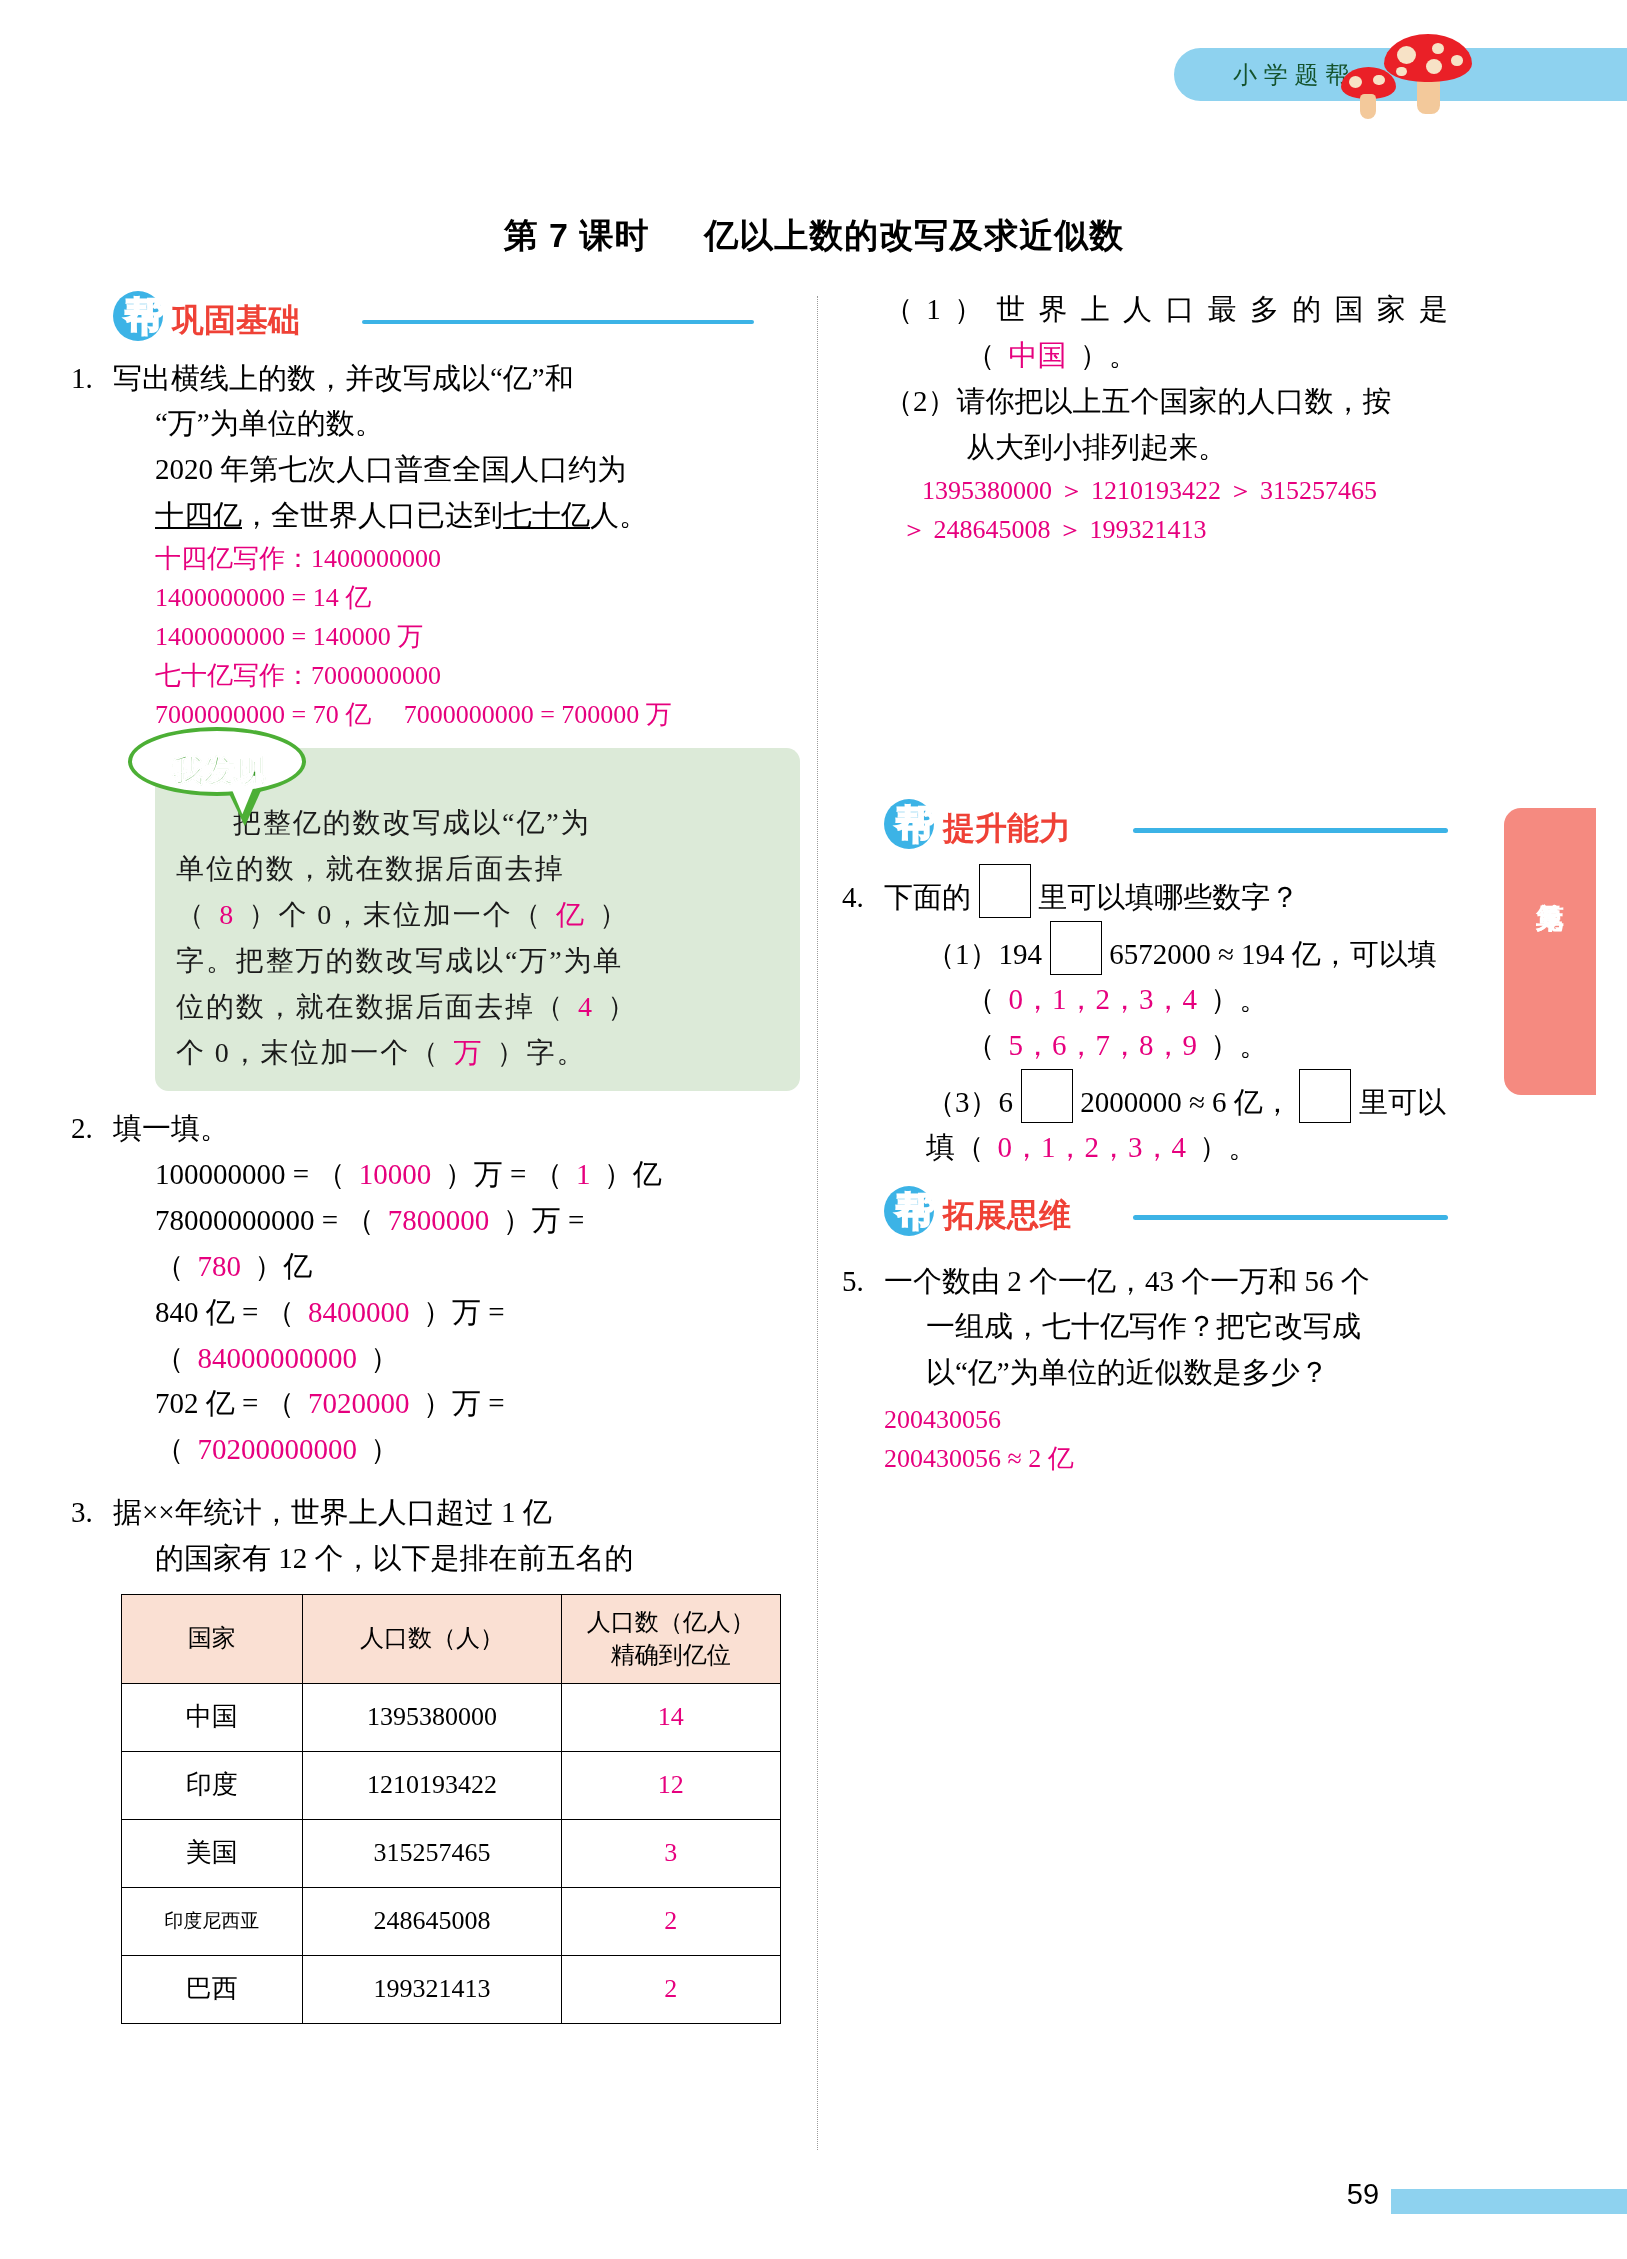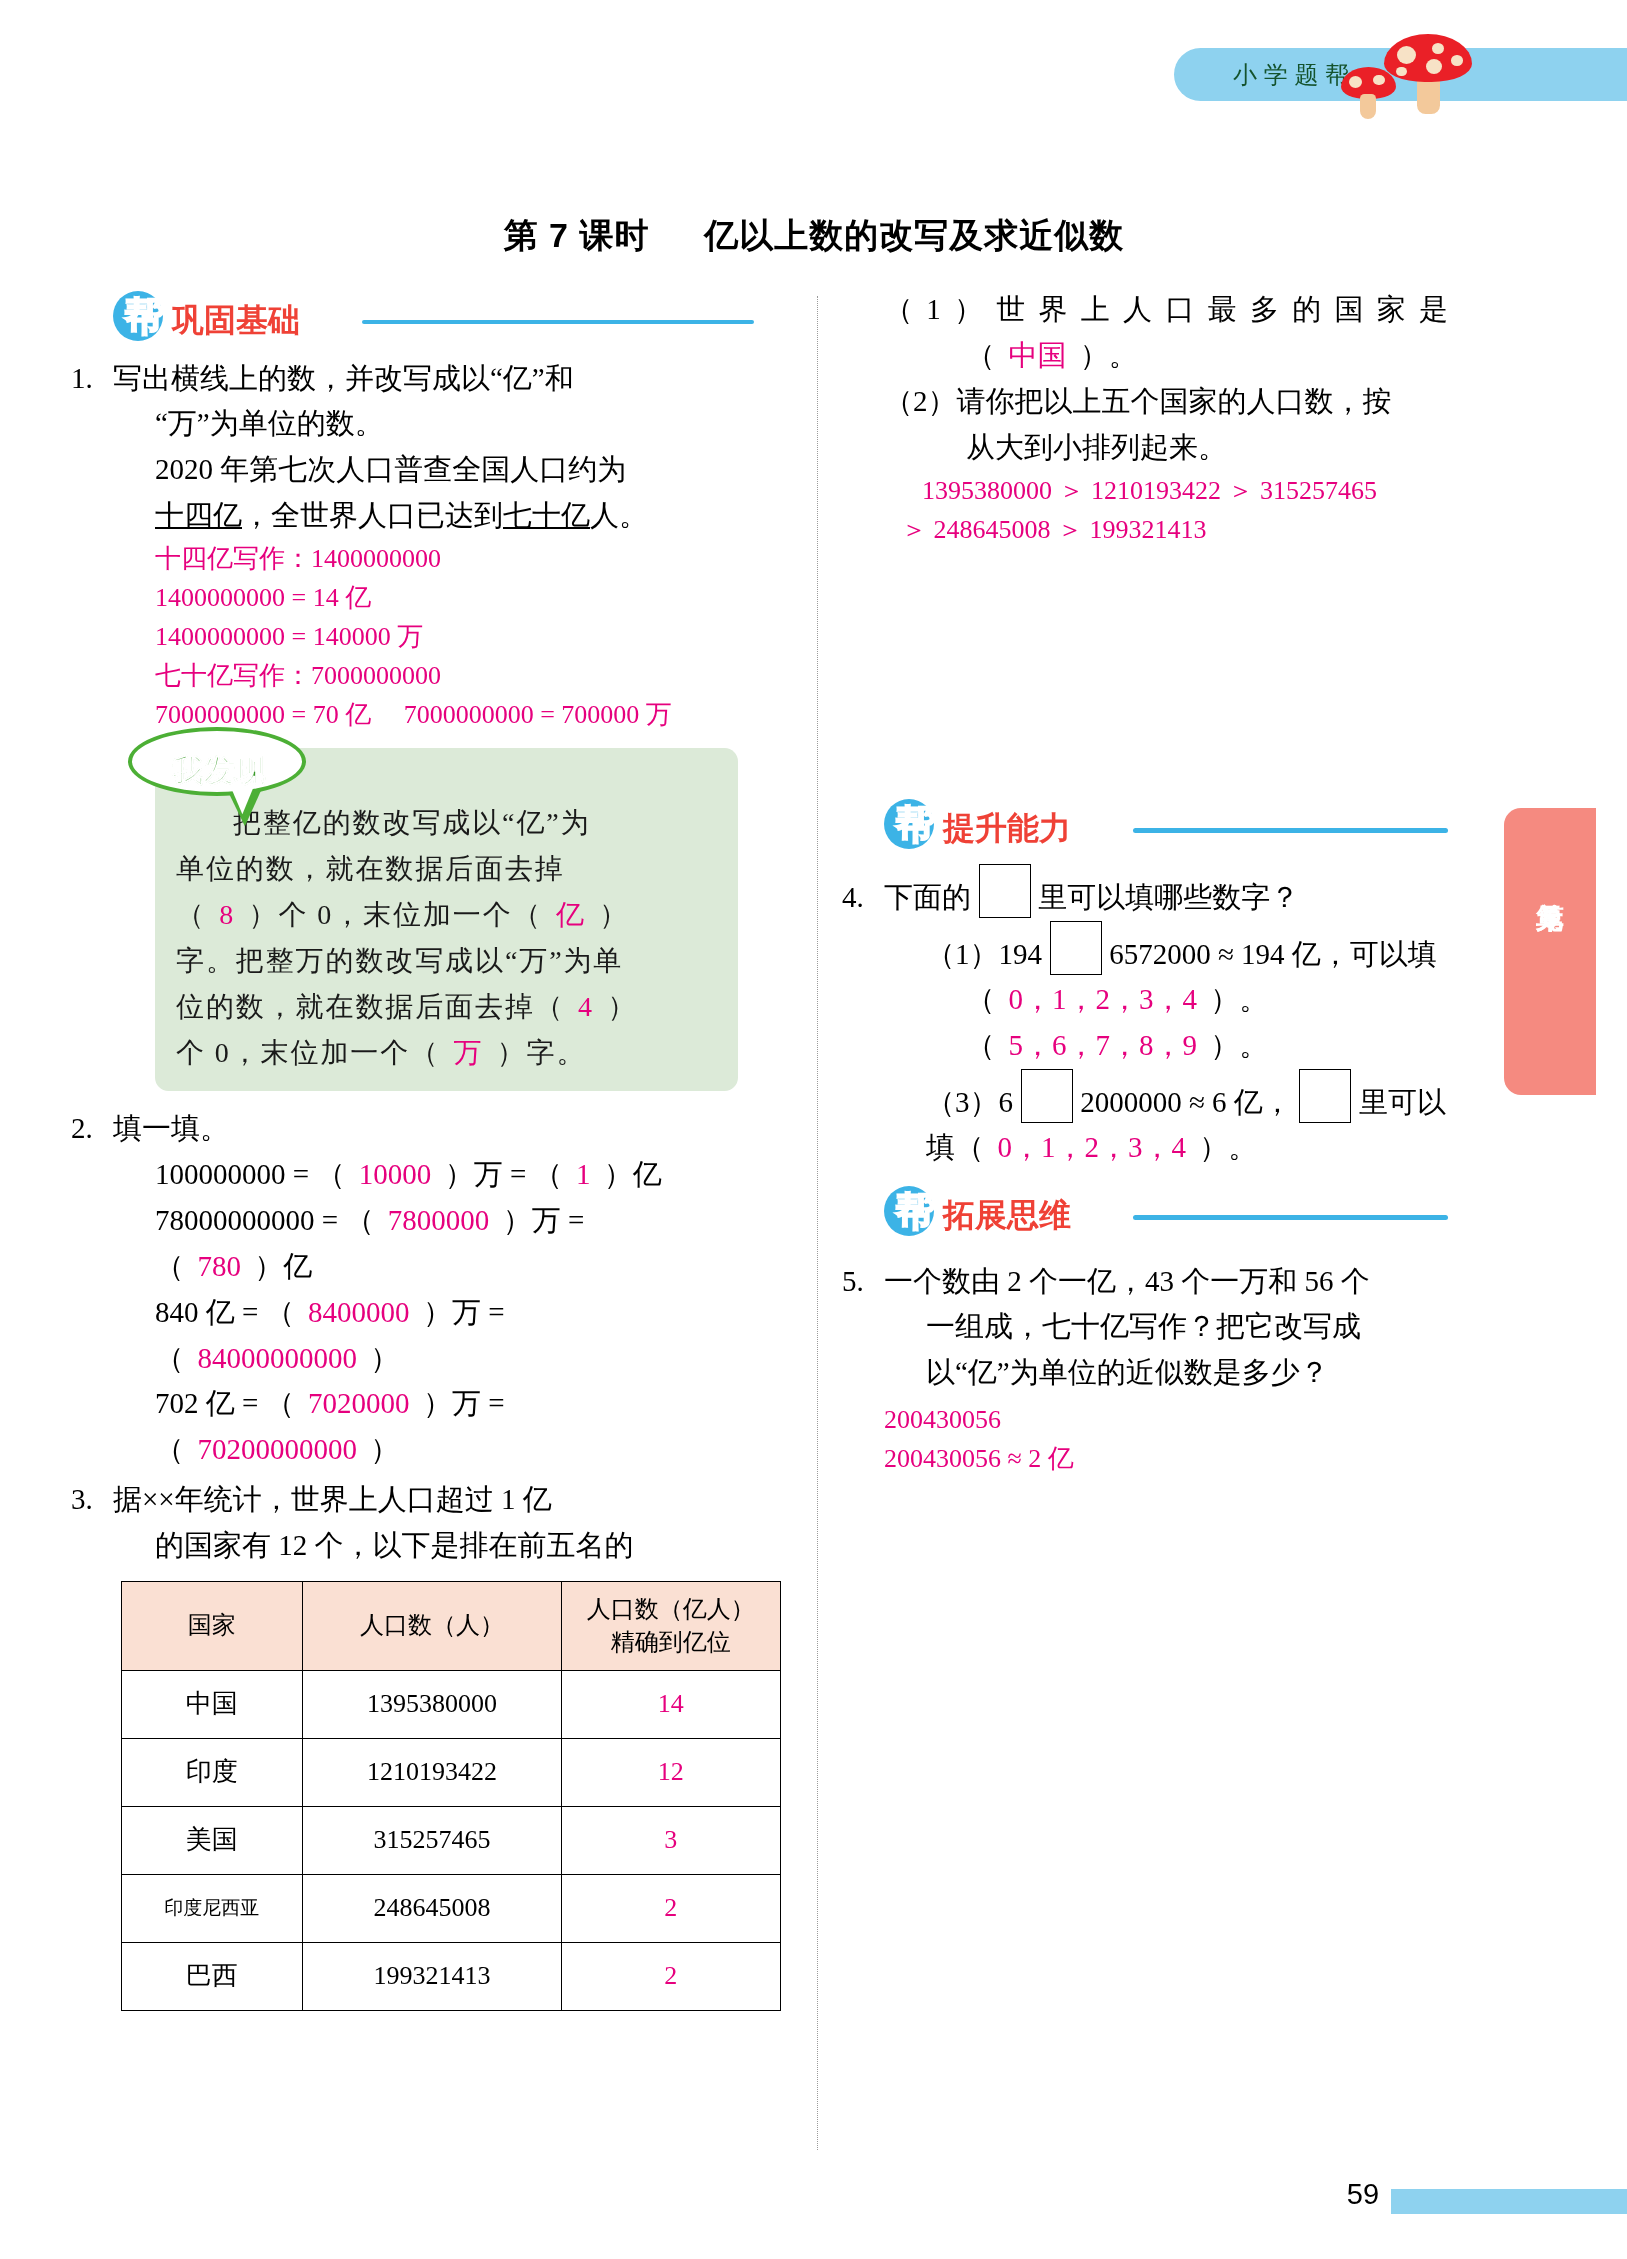--- a/index.html
+++ b/index.html
@@ -85,21 +85,21 @@
   .hang{padding-left:42px;text-indent:-42px;}
   .hang2{padding-left:42px;}
   .just{text-align:justify;text-align-last:justify;}
   .ul{text-decoration:underline;}
   .ans{color:#e6007e;}
   .ans-line{color:#e6007e;font-size:26px;line-height:39px;}
   .sp{display:inline-block;width:13.4px;}
 
   
   .discover{
-    position:relative;margin:13.4px 0 7.6px 42px;width:583px;
+    position:relative;margin:13.4px 0 7.6px 42px;width:645px;
     background:#dcead8;border-radius:13.4px;padding:52px 21px 15.3px 21px;
     box-sizing:border-box;
   }
   .bubble{
     position:absolute;left:-27px;top:-21px;width:178px;height:69px;
     border:4.8px solid #4caf35;border-radius:50%;background:#ffffff;
     box-sizing:border-box;
   }
   .bubble-tail{
     position:absolute;left:75px;top:42px;width:0;height:0;
@@ -255,21 +255,21 @@
         <span>（</span><span class="sp"></span><span class="ans">84000000000</span><span class="sp"></span><span>）</span>
       </div>
       <div class="blk hang2">
         <span>702 亿 = （</span><span class="sp"></span><span class="ans">7020000</span><span class="sp"></span><span>）万 =</span>
       </div>
       <div class="blk hang2">
         <span>（</span><span class="sp"></span><span class="ans">70200000000</span><span class="sp"></span><span>）</span>
       </div>
     </div>
 
-    <div class="q" style="margin-top:6px;">
+    <div class="q" style="margin-top:19px;">
       <div class="blk hang">
         <span class="num">3.</span><span>据××年统计，世界上人口超过 1 亿</span>
       </div>
       <div class="blk hang2">的国家有 12 个，以下是排在前五名的</div>
 
       <table class="ctable">
         <thead>
           <tr>
             <th>国家</th>
             <th>人口数（人）</th>

